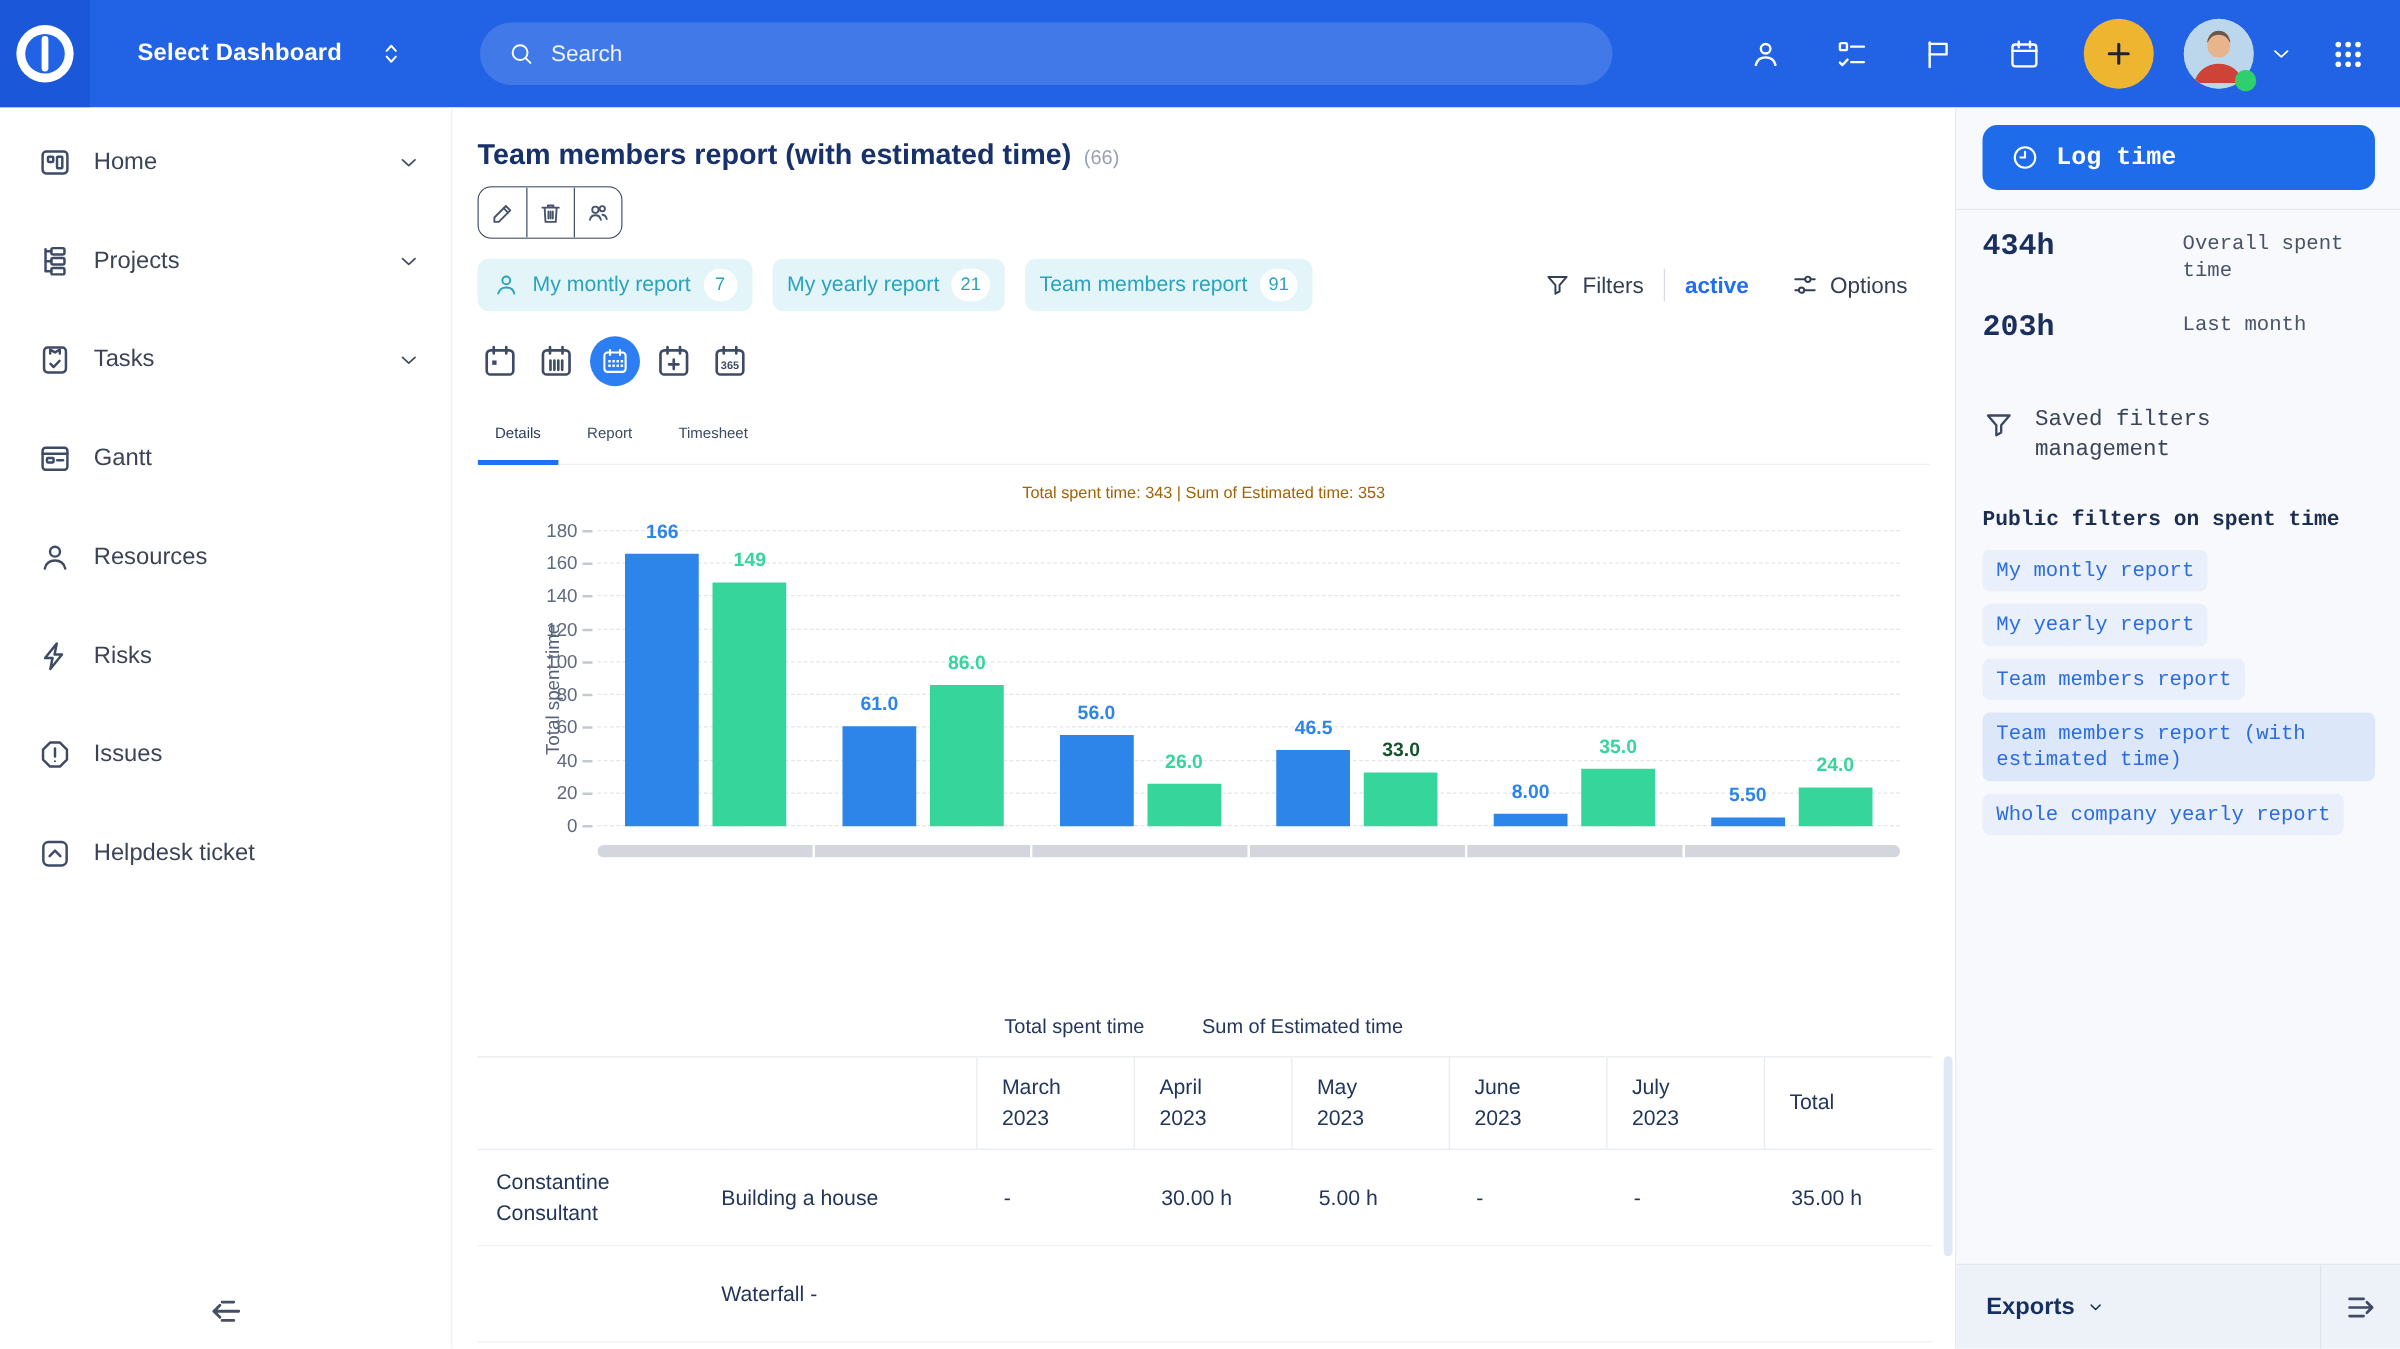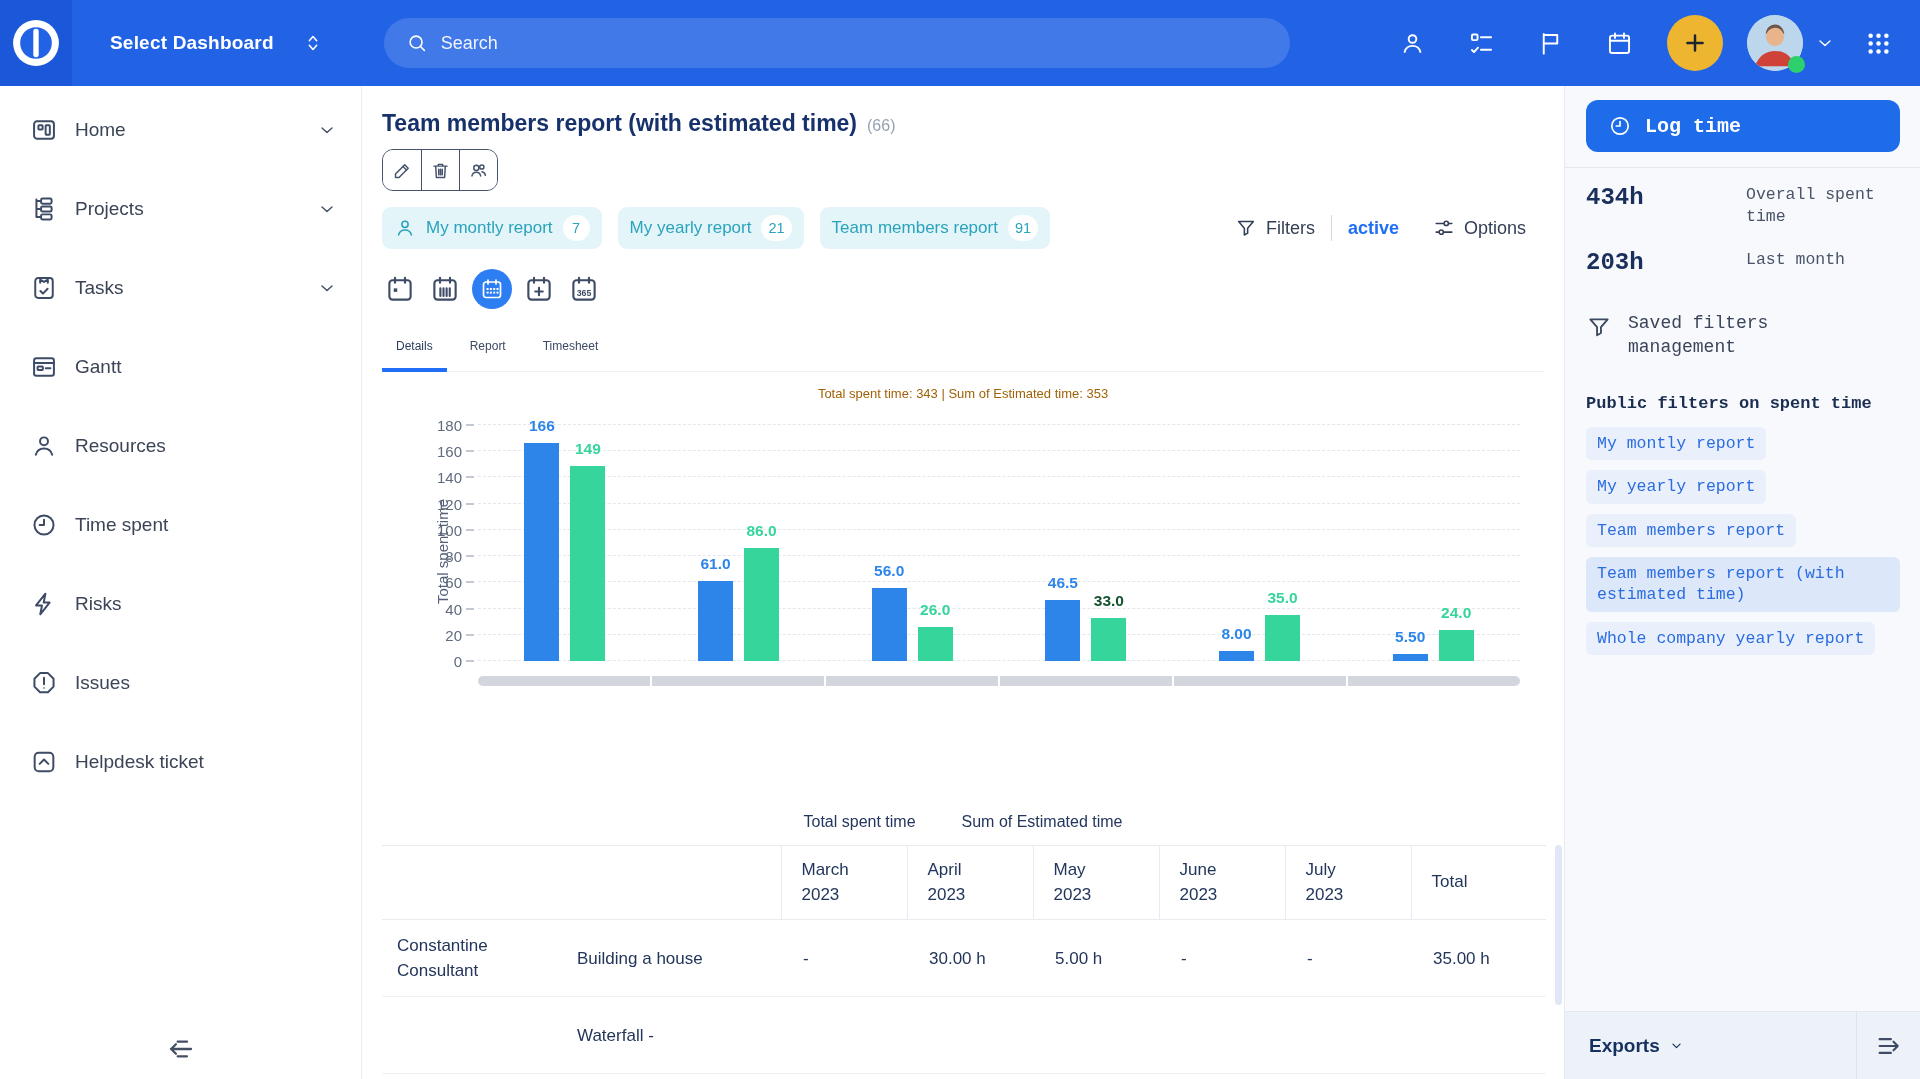--- a/index.html
+++ b/index.html
@@ -67,21 +67,21 @@
   .chart-title { margin-top:14px; text-align:center; font-size:13px; color:#a16207; font-weight:500; }
 
   .chart { margin-top:6px; height:300px; position:relative; }
   .ylabel { position:absolute; left:8px; top:136px; transform:rotate(-90deg); transform-origin:center; font-size:15px; color:#55607a; white-space:nowrap; }
   .plot { position:absolute; left:96px; right:24px; top:18px; height:236px; }
   .gridline { position:absolute; left:0; right:0; border-top:1.5px dashed #e3e6eb; }
   .ytick { position:absolute; right:calc(100% + 16px); transform:translateY(50%); font-size:15px; color:#5f6b7e; }
   .ytickdash { position:absolute; right:calc(100% + 4px); width:8px; height:2px; background:#c3c9d2; transform:translateY(1px); }
   .groups { position:absolute; inset:0; display:flex; }
   .bar-group { flex:1; display:flex; align-items:flex-end; justify-content:center; gap:11px; }
-  .bar { width:35px; position:relative; cursor:pointer; }
+  .bar { width:59px; position:relative; cursor:pointer; }
   .bar-label { position:absolute; top:-26px; left:50%; transform:translateX(-50%); font-weight:700; font-size:15.5px; white-space:nowrap; }
   .xscroll { position:absolute; left:96px; right:24px; top:269px; height:10px; display:flex; border-radius:5px; overflow:hidden; cursor:pointer; }
   .xseg { flex:1; background:#d3d7dd; border-right:2px solid #fff; }
   .xseg:last-child { border-right:none; }
   .xlabels { position:absolute; left:96px; right:24px; top:284px; display:flex; }
   .xlabel { flex:1; text-align:center; font-size:14.5px; color:#3a4558; }
 
   .legend { margin-top:106px; display:flex; justify-content:center; gap:46px; font-size:16px; color:#22365e; }
 
   table.report { margin-top:14px; width:100%; border-collapse:collapse; table-layout:fixed; }
@@ -98,21 +98,21 @@
   
   .rightpanel { width:356px; background:#f7f9fc; border-left:1px solid #e7ebf1; display:flex; flex-direction:column; }
   .rp-body { flex:1; padding:14px 20px 0 21px;font-family:Liberation Mono, monospace; }
   .log-btn { width:100%; height:52px; border:none; border-radius:12px; background:#1f6ceb; color:#fff; font-family:inherit; font-size:20px; font-weight:700; display:flex; align-items:center; justify-content:flex-start; padding-left:22px; gap:13px; cursor:pointer; }
   .rp-div { border-top:1px solid #e4e8ee; margin:15px -20px 0 -21px; }
   .stats { margin-top:16px; }
   .stat-row { display:flex; margin-bottom:20px; }
   .stat-value { width:160px; font-size:24px; font-weight:800; color:#1a2f5c; line-height:1.15; }
   .stat-value span { display:inline-block; width:min-content; }
   .stat-label { width:150px; font-size:16.5px; color:#4a5468; line-height:1.35; }
-  .saved-filters { margin-top:35px; display:flex; align-items:flex-start; gap:16px; cursor:pointer; }
+  .saved-filters { margin-top:48px; display:flex; align-items:flex-start; gap:16px; cursor:pointer; }
   .saved-filters .sf-ico { color:#3c485f; margin-top:3px; }
   .saved-filters .sf-label { font-size:18px; color:#3b4458; width:160px; line-height:1.35; }
   .pf-heading { margin-top:34px; font-size:17px; font-weight:700; color:#1c2d52; }
   .pills { margin-top:14px; display:flex; flex-direction:column; gap:10px; align-items:flex-start; }
   .pill { background:#e9f0fc; color:#2b6ce1; border:none; font-family:inherit; font-size:16.5px; border-radius:6px; padding:6px 11px; text-align:left; line-height:1.3; cursor:pointer; }
   .pill.active { background:#dce8fa; align-self:stretch; }
   .rp-bottom { height:68px; border-top:1px solid #e3e8ee; background:#edf2f8; display:flex; align-items:center; }
   .exports { flex:1; display:flex; align-items:center; gap:8px; padding-left:24px; background:none; border:none; font-family:inherit; font-size:19px; font-weight:700; color:#16305f; cursor:pointer; }
   .rp-collapse { width:64px; height:100%; border-left:1px solid #dfe4eb; background:none; border-top:none; border-right:none; border-bottom:none; display:flex; align-items:center; justify-content:center; color:#3f4b66; cursor:pointer; }
 </style>
@@ -268,29 +268,20 @@
         <span class="s-label">Gantt</span>
       </div>
       <div class="side-item">
         <span class="s-ico">
           <svg viewBox="0 0 24 24" width="28" height="28" fill="none" stroke="currentColor" stroke-width="1.7" stroke-linecap="round" stroke-linejoin="round">
             <circle cx="12" cy="8" r="3.4"></circle>
             <path d="M5 19.5c.9-3.6 3.5-5.4 7-5.4s6.1 1.8 7 5.4"></path>
           </svg>
         </span>
         <span class="s-label">Resources</span>
-      </div>
-      <div class="side-item">
-        <span class="s-ico">
-          <svg viewBox="0 0 24 24" width="28" height="28" fill="none" stroke="currentColor" stroke-width="1.7" stroke-linecap="round" stroke-linejoin="round">
-            <circle cx="12" cy="12" r="8.2"></circle>
-            <path d="M12 7.5V12H8.3"></path>
-          </svg>
-        </span>
-        <span class="s-label">Time spent</span>
       </div>
       <div class="side-item">
         <span class="s-ico">
           <svg viewBox="0 0 24 24" width="28" height="28" fill="none" stroke="currentColor" stroke-width="1.7" stroke-linecap="round" stroke-linejoin="round">
             <path d="M13.2 3.2L5.2 13.2h5.1l-1.5 7.6 8-10h-5.1l1.5-7.6z"></path>
           </svg>
         </span>
         <span class="s-label">Risks</span>
       </div>
       <div class="side-item">

